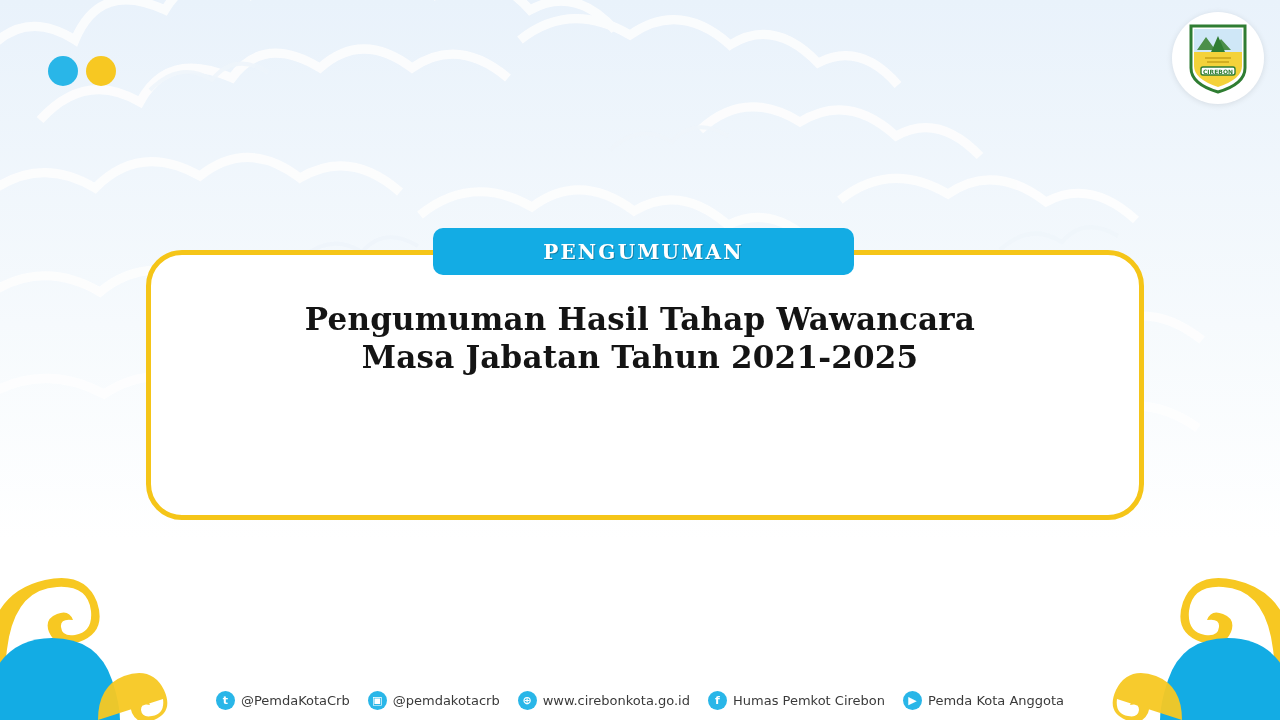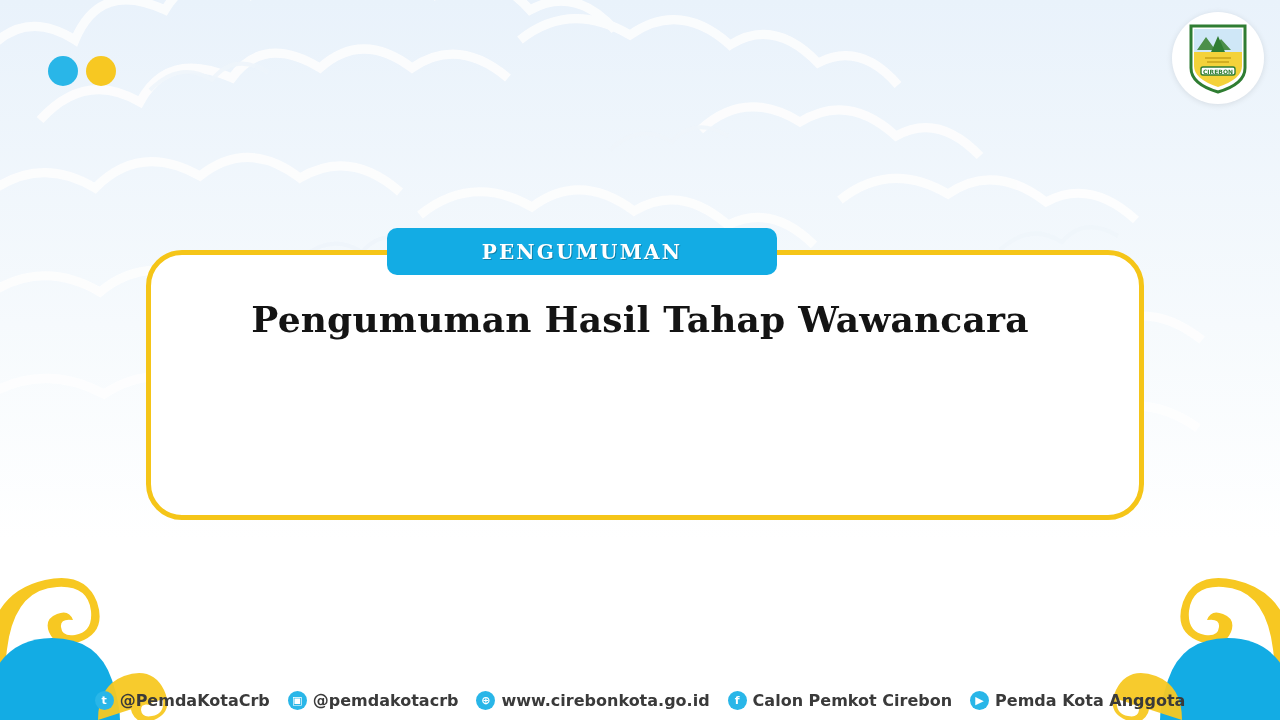--- a/index.html
+++ b/index.html
@@ -72,23 +72,23 @@
     width: 988px;
     height: 260px;
     border: 5px solid #f5c518;
     border-radius: 36px;
     background: #ffffff;
     z-index: 4;
   }
 
   .badge {
     position: absolute;
-    left: 387px;
+    left: 433px;
     top: 228px;
-    width: 390px;
+    width: 421px;
     height: 47px;
     background: #13ace4;
     border-radius: 10px;
     display: flex;
     align-items: center;
     justify-content: center;
     z-index: 5;
   }
   .badge-text {
     color: #ffffff;
@@ -103,21 +103,21 @@
     position: absolute;
     left: 146px;
     top: 300px;
     width: 988px;
     text-align: center;
     z-index: 5;
   }
   .title-line {
     font-family: "DejaVu Serif", serif;
     font-weight: bold;
-    font-size: 36px;
+    font-size: 31px;
     line-height: 38px;
     color: #141414;
     letter-spacing: 0.2px;
   }
 
   
   .ornament {
     position: absolute;
     bottom: 0;
     z-index: 2;
@@ -152,22 +152,22 @@
     align-items: center;
     justify-content: center;
     color: #ffffff;
     font-size: 11px;
     font-weight: bold;
     line-height: 1;
     font-family: "DejaVu Sans", sans-serif;
   }
   .social .slabel {
     font-family: "DejaVu Sans", sans-serif;
-    font-size: 16px;
-    font-weight: bold;
+    font-size: 13px;
+    font-weight: normal;
     color: #3a3a3a;
     white-space: nowrap;
   }
 </style>
 </head>
 <body>
 
 <div class="poster">
 
   <svg class="cloud-bg" viewBox="0 0 1280 720" preserveAspectRatio="none">
@@ -235,38 +235,39 @@
   </div>
 
   <div class="card"></div>
 
   <div class="badge">
     <span class="badge-text">PENGUMUMAN</span>
   </div>
 
   <div class="card-body">
     <div class="title-line">Pengumuman Hasil Tahap Wawancara</div>
+    <div class="title-line">Masa Jabatan Tahun 2021-2025</div>
   </div>
 
   <div class="footer">
     <div class="social">
       <span class="sicon">t</span>
       <span class="slabel">@PemdaKotaCrb</span>
     </div>
     <div class="social">
       <span class="sicon">▣</span>
       <span class="slabel">@pemdakotacrb</span>
     </div>
     <div class="social">
       <span class="sicon">⊕</span>
       <span class="slabel">www.cirebonkota.go.id</span>
     </div>
     <div class="social">
       <span class="sicon">f</span>
-      <span class="slabel">Calon Pemkot Cirebon</span>
+      <span class="slabel">Humas Pemkot Cirebon</span>
     </div>
     <div class="social">
       <span class="sicon">▶</span>
       <span class="slabel">Pemda Kota Anggota</span>
     </div>
   </div>
 
 </div>
 
 </body></html>

